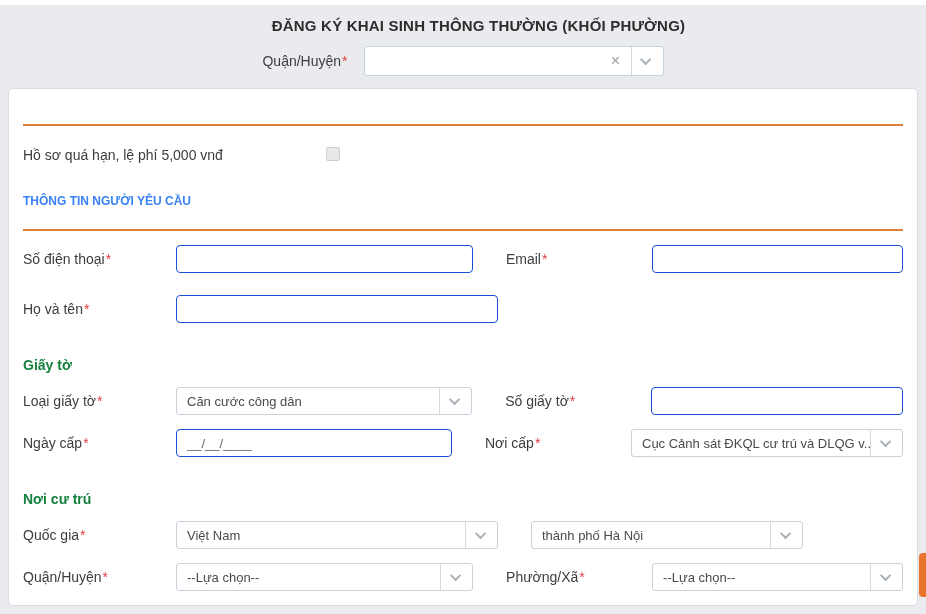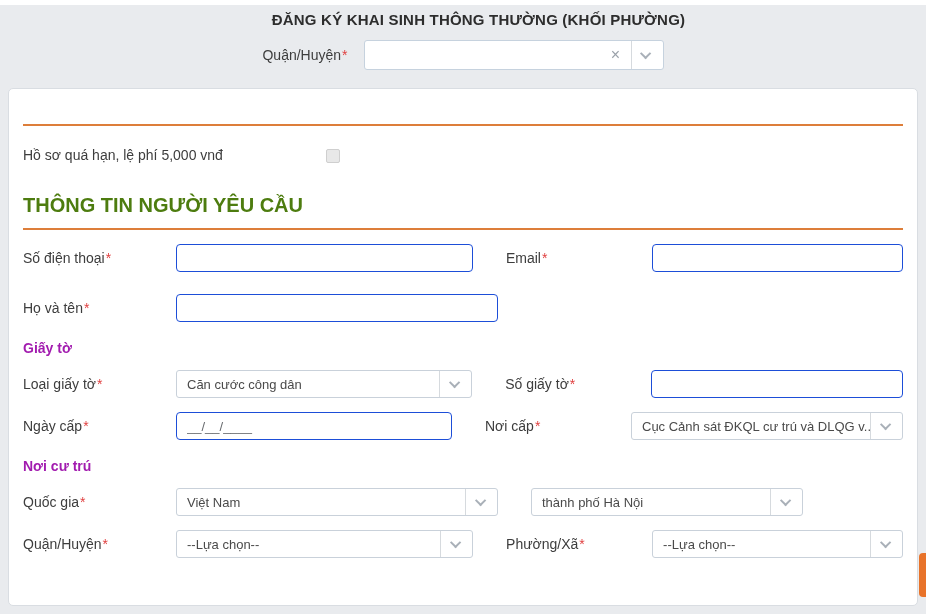--- a/index.html
+++ b/index.html
@@ -6,21 +6,21 @@
   html,body { width:926px; height:614px; }
   body {
     position:relative;
     background:#e9ebee;
     font-family:"Liberation Sans", sans-serif;
     overflow:hidden;
   }
   .top-strip { height:5px; background:#ffffff; }
   .page-title {
     text-align:center;
-    padding-top:6px;
+    padding-top:12px;
     font-size:15px;
     font-weight:bold;
     color:#2d2d2d;
     letter-spacing:0.2px;
     margin-left:31px;
   }
   .hdr-form {
     display:flex;
     justify-content:center;
     align-items:center;
@@ -75,39 +75,39 @@
 
   .card {
     position:absolute;
     top:88px; left:8px; right:8px; bottom:8px;
     background:#fff;
     border:1px solid #d9dde2;
     border-radius:5px;
     padding:0 14px;
   }
   .divider-top { height:2px; background:#dd7e3a; margin-top:35px; }
-  .overdue-row { display:flex; align-items:flex-end; margin-top:21px; }
+  .overdue-row { display:flex; align-items:flex-start; margin-top:21px; }
   .overdue-row .lbl { flex:0 0 303px; }
   .checkbox {
     width:14px; height:14px;
     appearance:none; -webkit-appearance:none;
     background:#e8e8e8;
     border:1px solid #cfcfcf;
     border-radius:2px;
     cursor:pointer;
   }
   .section-title {
     margin-top:31px;
-    font-size:20px;
+    font-size:12px;
     font-weight:bold;
-    color:#4d7c0f;
-    padding-bottom:11px;
+    color:#3b82f6;
+    padding-bottom:21px;
     border-bottom:2px solid #dd7e3a;
   }
-  .subhead { margin-top:18px; font-size:14px; font-weight:bold; color:#a21caf; }
+  .subhead { margin-top:34px; font-size:14px; font-weight:bold; color:#15803d; }
 
   .frow { display:flex; align-items:center; margin-top:14px; }
   .frow.first { margin-top:22px; }
   .lbl.l { flex:0 0 153px; }
   .lbl.r { flex:0 0 146px; }
   .gap { flex:0 0 33px; }
   .fld-left { width:322px; }
   .fld-right { width:272px; }
   .fld-wide { flex:1; }
 

